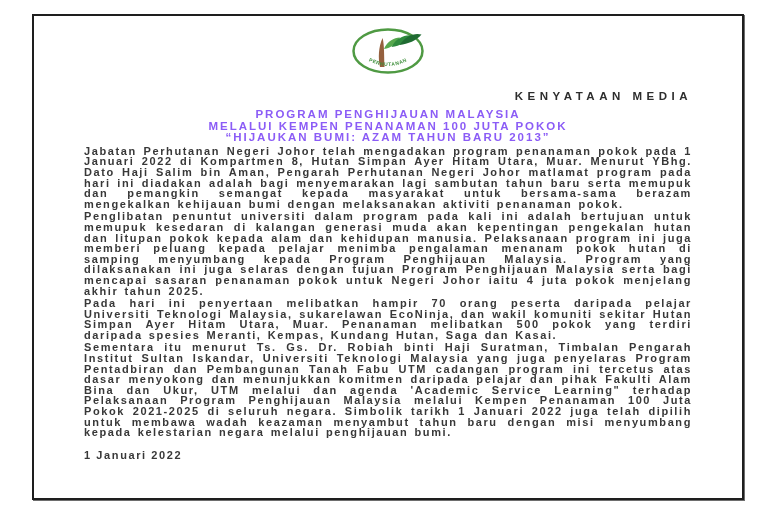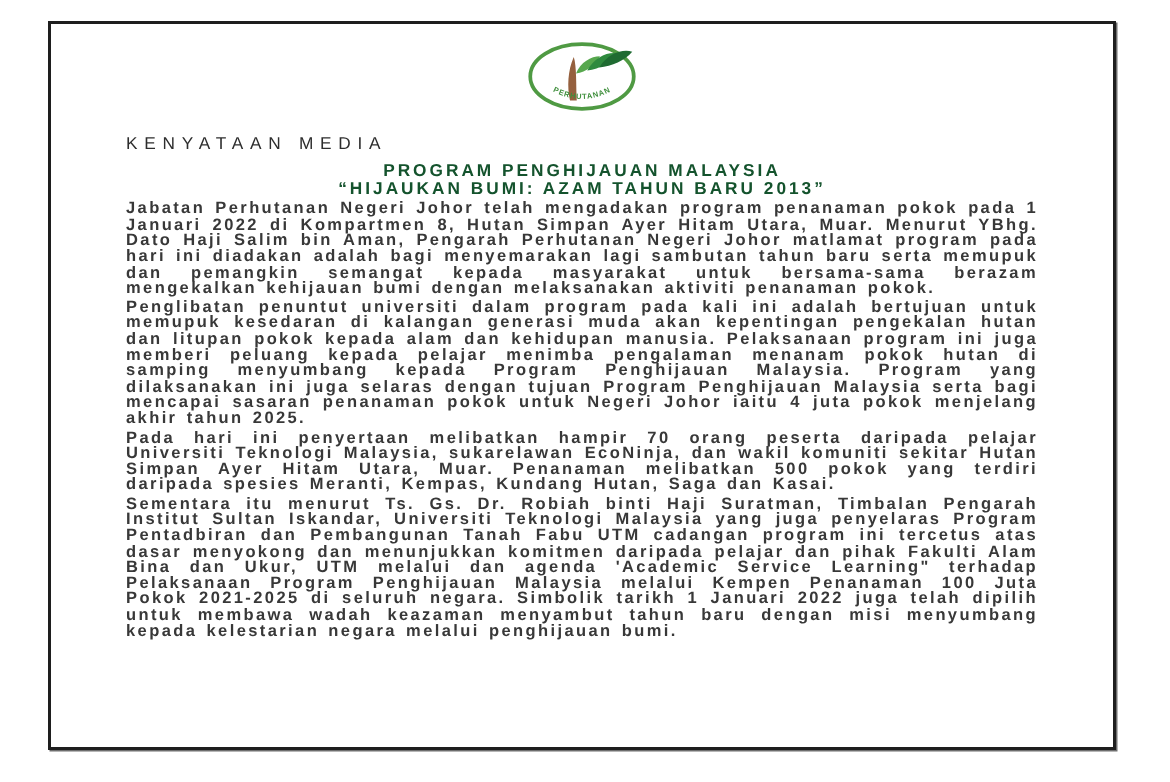--- a/index.html
+++ b/index.html
@@ -29,31 +29,31 @@
   }
   .content {
     padding: 12px 50px 0 50px;
   }
   .logo-wrap {
     text-align: center;
     height: 46px;
   }
   .doc-title {
     margin-top: 16px;
-    text-align: left;
+    text-align: right;
     font-size: 11.5px;
-    font-weight: normal;
+    font-weight: bold;
     letter-spacing: 4.5px;
     color: #2d2d2d;
     white-space: nowrap;
   }
   .heading {
     margin-top: 7px;
     text-align: center;
-    color: #14532d;
+    color: #8b5cf6;
   }
   .heading .hline {
     font-size: 11.5px;
     font-weight: bold;
     letter-spacing: 2px;
     line-height: 11.6px;
     white-space: nowrap;
   }
   p.body-par {
     margin: 2px 0 0 0;
@@ -95,26 +95,28 @@
           <text font-size="5" font-weight="bold" letter-spacing="0.6" fill="#3f8f3c">
             <textPath href="#logoArc" startOffset="50%" text-anchor="middle">PERHUTANAN</textPath>
           </text>
         </svg>
       </div>
 
       <div class="doc-title">KENYATAAN MEDIA</div>
 
       <div class="heading">
         <div class="hline">PROGRAM PENGHIJAUAN MALAYSIA</div>
+        <div class="hline">MELALUI KEMPEN PENANAMAN 100 JUTA POKOK</div>
         <div class="hline">“HIJAUKAN BUMI: AZAM TAHUN BARU 2013”</div>
       </div>
 
       <p class="body-par">Jabatan Perhutanan Negeri Johor telah mengadakan program penanaman pokok pada 1 Januari 2022 di Kompartmen 8, Hutan Simpan Ayer Hitam Utara, Muar. Menurut YBhg. Dato Haji Salim bin Aman, Pengarah Perhutanan Negeri Johor matlamat program pada hari ini diadakan adalah bagi menyemarakan lagi sambutan tahun baru serta memupuk dan pemangkin semangat kepada masyarakat untuk bersama-sama berazam mengekalkan kehijauan bumi dengan melaksanakan aktiviti penanaman pokok.</p>
       <p class="body-par">Penglibatan penuntut universiti dalam program pada kali ini adalah bertujuan untuk memupuk kesedaran di kalangan generasi muda akan kepentingan pengekalan hutan dan litupan pokok kepada alam dan kehidupan manusia. Pelaksanaan program ini juga memberi peluang kepada pelajar menimba pengalaman menanam pokok hutan di samping menyumbang kepada Program Penghijauan Malaysia. Program yang dilaksanakan ini juga selaras dengan tujuan Program Penghijauan Malaysia serta bagi mencapai sasaran penanaman pokok untuk Negeri Johor iaitu 4 juta pokok menjelang akhir tahun 2025.</p>
       <p class="body-par">Pada hari ini penyertaan melibatkan hampir 70 orang peserta daripada pelajar Universiti Teknologi Malaysia, sukarelawan EcoNinja, dan wakil komuniti sekitar Hutan Simpan Ayer Hitam Utara, Muar. Penanaman melibatkan 500 pokok yang terdiri daripada spesies Meranti, Kempas, Kundang Hutan, Saga dan Kasai.</p>
       <p class="body-par">Sementara itu menurut Ts. Gs. Dr. Robiah binti Haji Suratman, Timbalan Pengarah Institut Sultan Iskandar, Universiti Teknologi Malaysia yang juga penyelaras Program Pentadbiran dan Pembangunan Tanah Fabu UTM cadangan program ini tercetus atas dasar menyokong dan menunjukkan komitmen daripada pelajar dan pihak Fakulti Alam Bina dan Ukur, UTM melalui dan agenda 'Academic Service Learning" terhadap Pelaksanaan Program Penghijauan Malaysia melalui Kempen Penanaman 100 Juta Pokok 2021-2025 di seluruh negara. Simbolik tarikh 1 Januari 2022 juga telah dipilih untuk membawa wadah keazaman menyambut tahun baru dengan misi menyumbang kepada kelestarian negara melalui penghijauan bumi.</p>
 
       <div class="footer">
+        <div>1 Januari 2022</div>
       </div>
 
     </div>
   </div>
 </div>
 
 </body></html>

